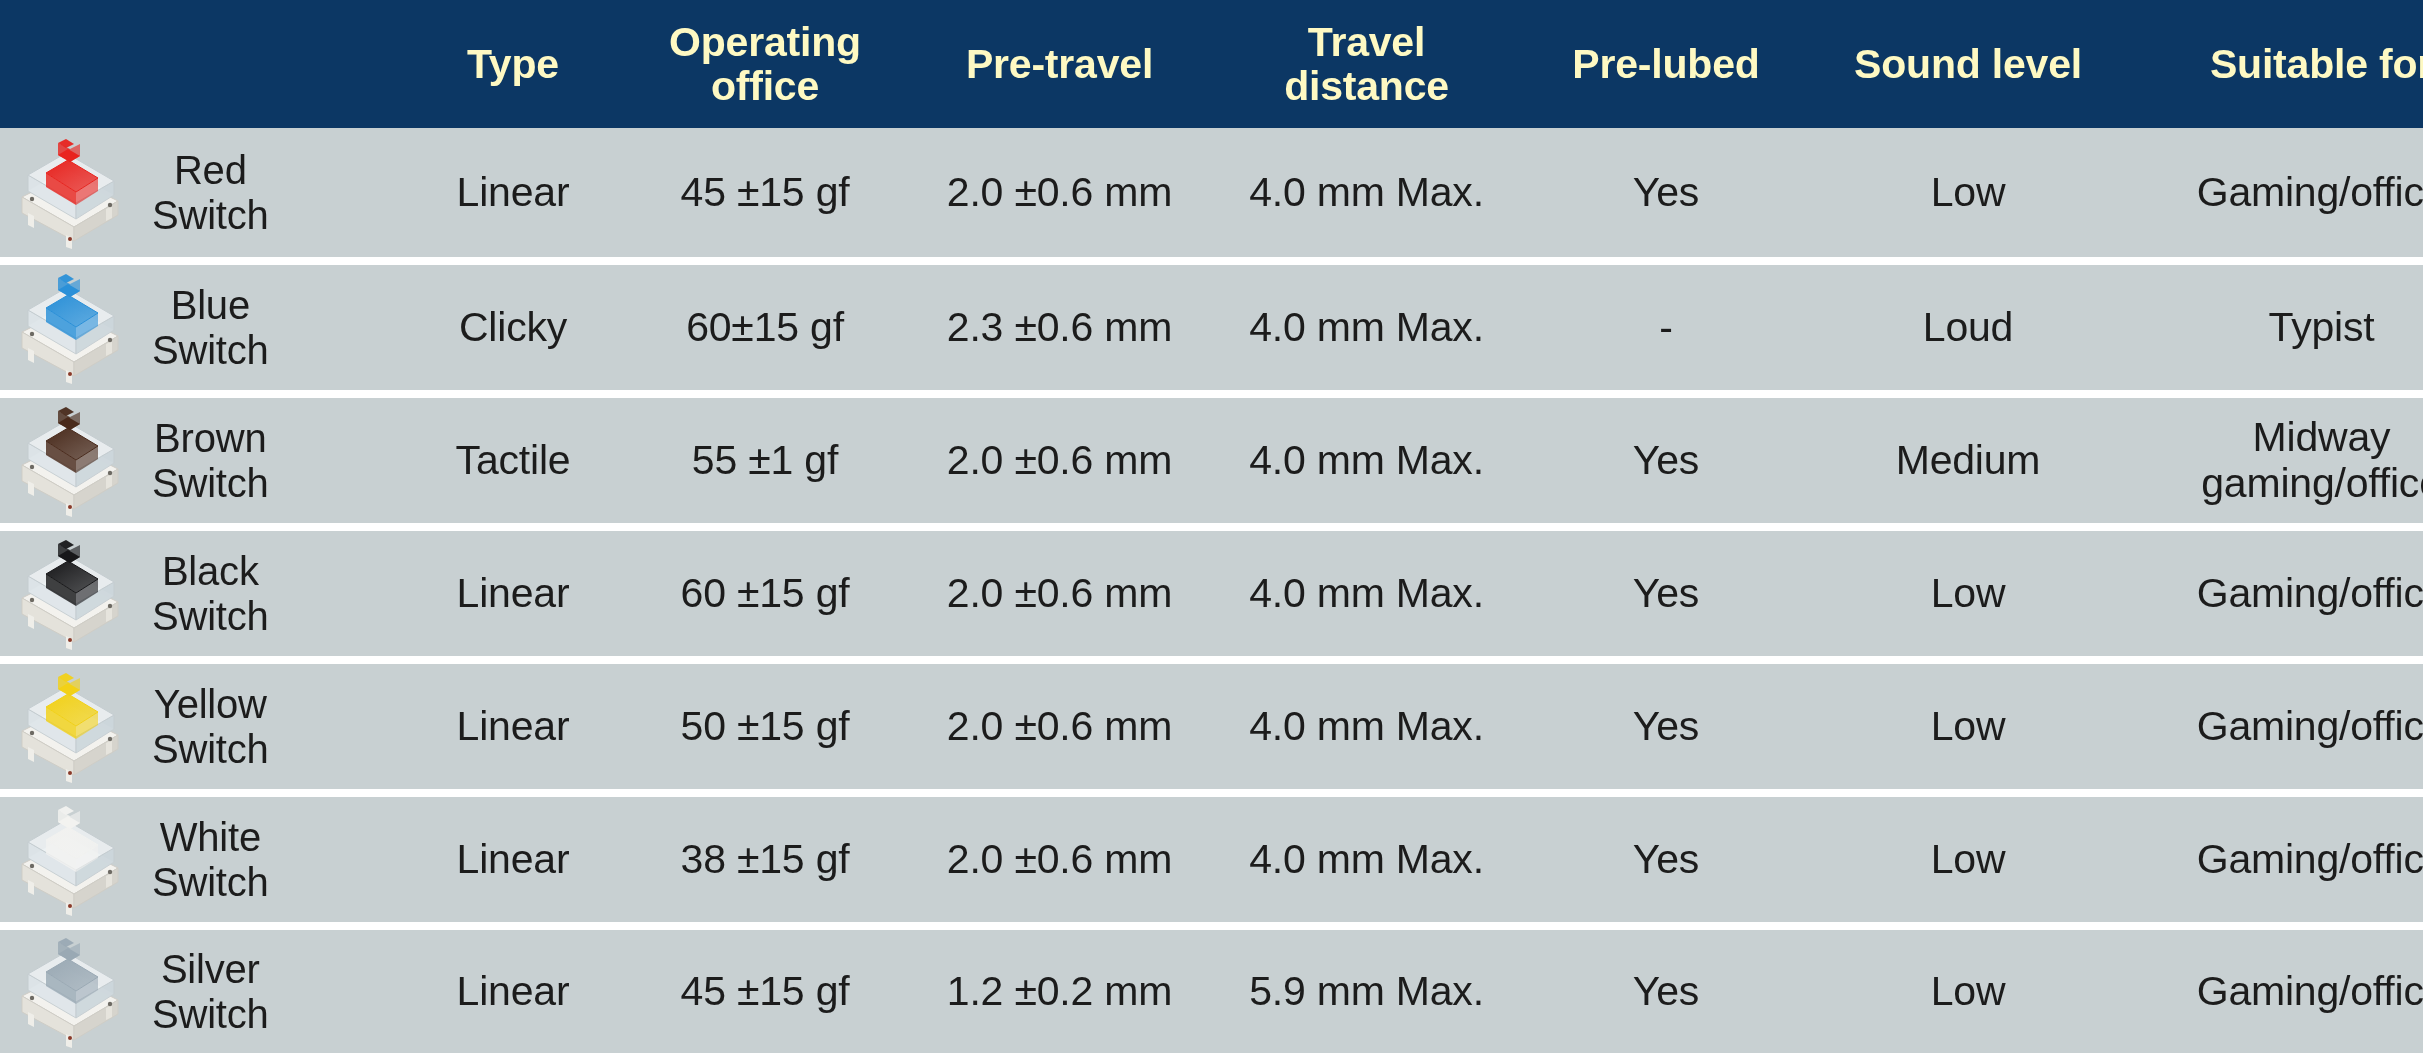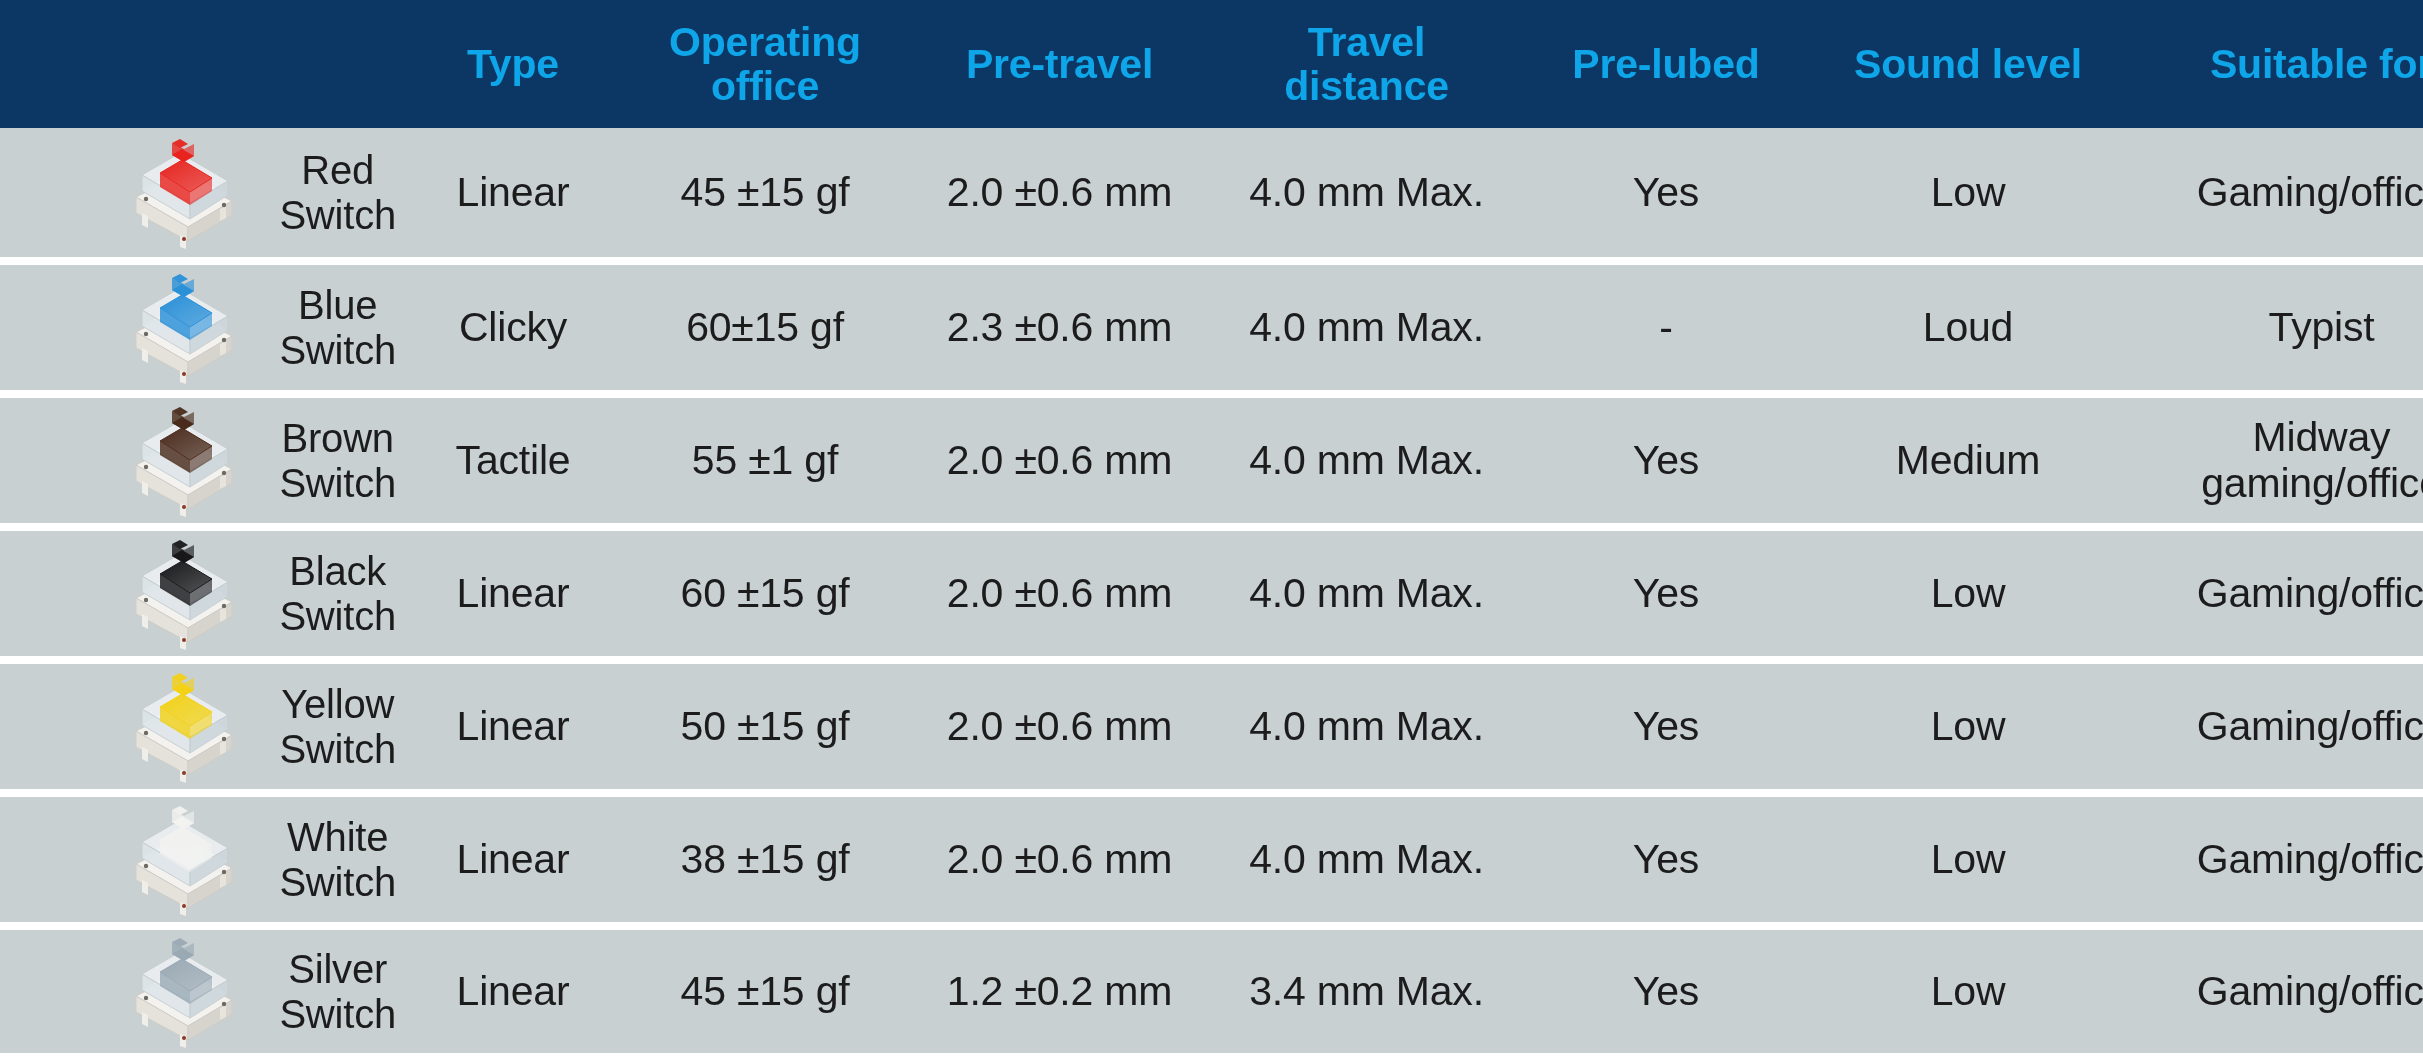--- a/index.html
+++ b/index.html
@@ -20,21 +20,21 @@
     border-collapse: collapse;
     table-layout: fixed;
   }
 
   
   .spec-table thead tr {
     background: #0c3764;
     height: 128px;
   }
   .spec-table thead th {
-    color: #0ea5e9;
+    color: #fef9c3;
     font-size: 41px;
     font-weight: bold;
     text-align: center;
     vertical-align: middle;
     line-height: 1.08;
     padding: 0 6px;
     letter-spacing: -0.2px;
   }
   .spec-table thead th.col-switch {
     
@@ -62,22 +62,21 @@
   }
 
   
   td.switch-cell {
     text-align: left;
     padding: 0 0 0 30px;
   }
   .switch-cell-inner {
     display: flex;
     align-items: center;
-    gap: 33px;
-    justify-content: flex-end;
+    gap: 20px;
   }
   .switch-name {
     font-size: 40px;
     line-height: 1.12;
     color: #1c1c1c;
     white-space: pre-line;
   }
 
   
   .switch-img {
@@ -449,19 +448,19 @@
     <circle cx="104" cy="70" r="2.2" fill="#6d6a63"></circle>
     <circle cx="64" cy="104" r="2.0" fill="#8a3a2a"></circle>
   </svg>
         <span class="switch-name">Silver
 Switch</span>
       </div>
     </td>
     <td>Linear</td>
     <td>45 ±15 gf</td>
     <td>1.2 ±0.2 mm</td>
-    <td>3.4 mm Max.</td>
+    <td>5.9 mm Max.</td>
     <td>Yes</td>
     <td>Low</td>
     <td class="suitable">Gaming/office</td>
   </tr>
     </tbody>
 </table>
 
 </body></html>

